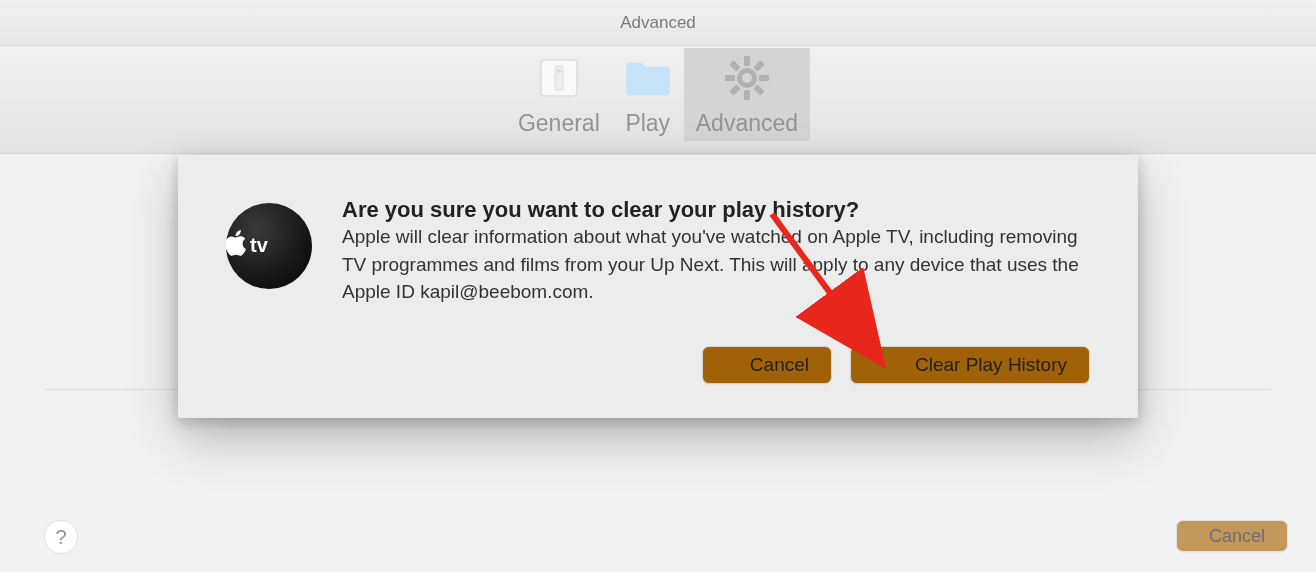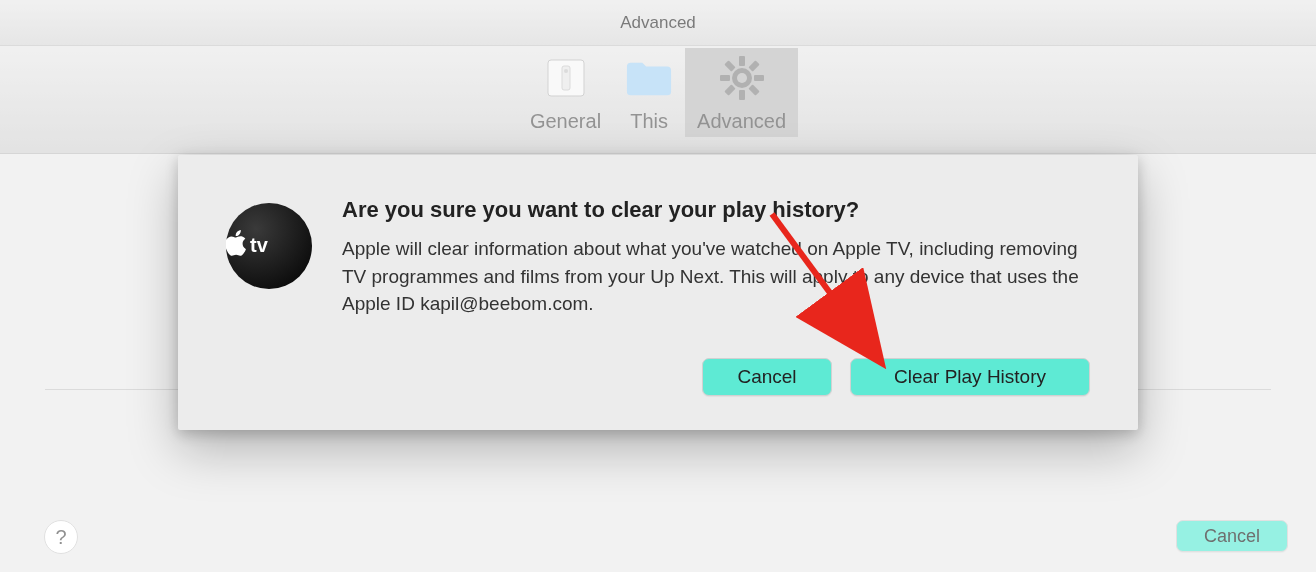--- a/index.html
+++ b/index.html
@@ -35,21 +35,21 @@
     padding-top: 2px;
   }
   .toolbar-item {
     display: flex;
     flex-direction: column;
     align-items: center;
     justify-content: flex-start;
     padding: 6px 12px 4px;
     cursor: default;
     color: #5a5a5a;
-    font-size: 20px;
+    font-size: 23px;
   }
   .toolbar-item.selected {
     background: #bdbdbd;
     border-radius: 0;
   }
   .toolbar-icon {
     width: 48px;
     height: 48px;
     margin-bottom: 8px;
     display: flex;
@@ -79,28 +79,28 @@
     position: absolute;
     bottom: 20px;
     right: 28px;
     display: flex;
     gap: 14px;
   }
   .mac-button {
     min-width: 112px;
     height: 32px;
     padding: 12px 22px;
-    background: #5eead4;
+    background: #a16207;
     border: 1px solid #d1d1d1;
     border-radius: 7px;
     font-size: 18px;
     color: #222;
     display: flex;
     align-items: center;
-    justify-content: center;
+    justify-content: flex-end;
     box-shadow: 0 1px 1px rgba(0,0,0,0.05);
   }
 
   
   .help-button {
     position: absolute;
     bottom: 18px;
     left: 44px;
     width: 34px;
     height: 34px;
@@ -143,21 +143,20 @@
     background: radial-gradient(circle at 35% 30%, #3a3a3a, #000);
     display: flex;
     align-items: center;
     flex-shrink: 0;
     margin-top: 6px;
   }
   .modal-text h2 {
     font-size: 22px;
     font-weight: 700;
     color: #222;
-    margin-bottom: 12px;
   }
   .modal-text p {
     font-size: 19px;
     color: #333;
     line-height: 1.45;
   }
   .modal-buttons {
     display: flex;
     gap: 18px;
     justify-content: flex-end;
@@ -193,21 +192,21 @@
     <span>General</span>
   </div>
 
 
   <div class="toolbar-item">
     <div class="toolbar-icon">
       <svg width="50" height="40" viewBox="0 0 50 40">
         <path d="M2 10 L2 34 Q2 38 6 38 L44 38 Q48 38 48 34 L48 12 Q48 8 44 8 L22 8 L18 4 L6 4 Q2 4 2 8 Z" fill="#a9d4f5"></path>
       </svg>
     </div>
-    <span>This</span>
+    <span>Play</span>
   </div>
 
 
   <div class="toolbar-item selected">
     <div class="toolbar-icon">
       <svg width="48" height="48" viewBox="0 0 48 48">
         <g fill="#888">
           <circle cx="24" cy="24" r="10"></circle>
           <g>
             <rect x="21" y="2" width="6" height="10" rx="1"></rect>

